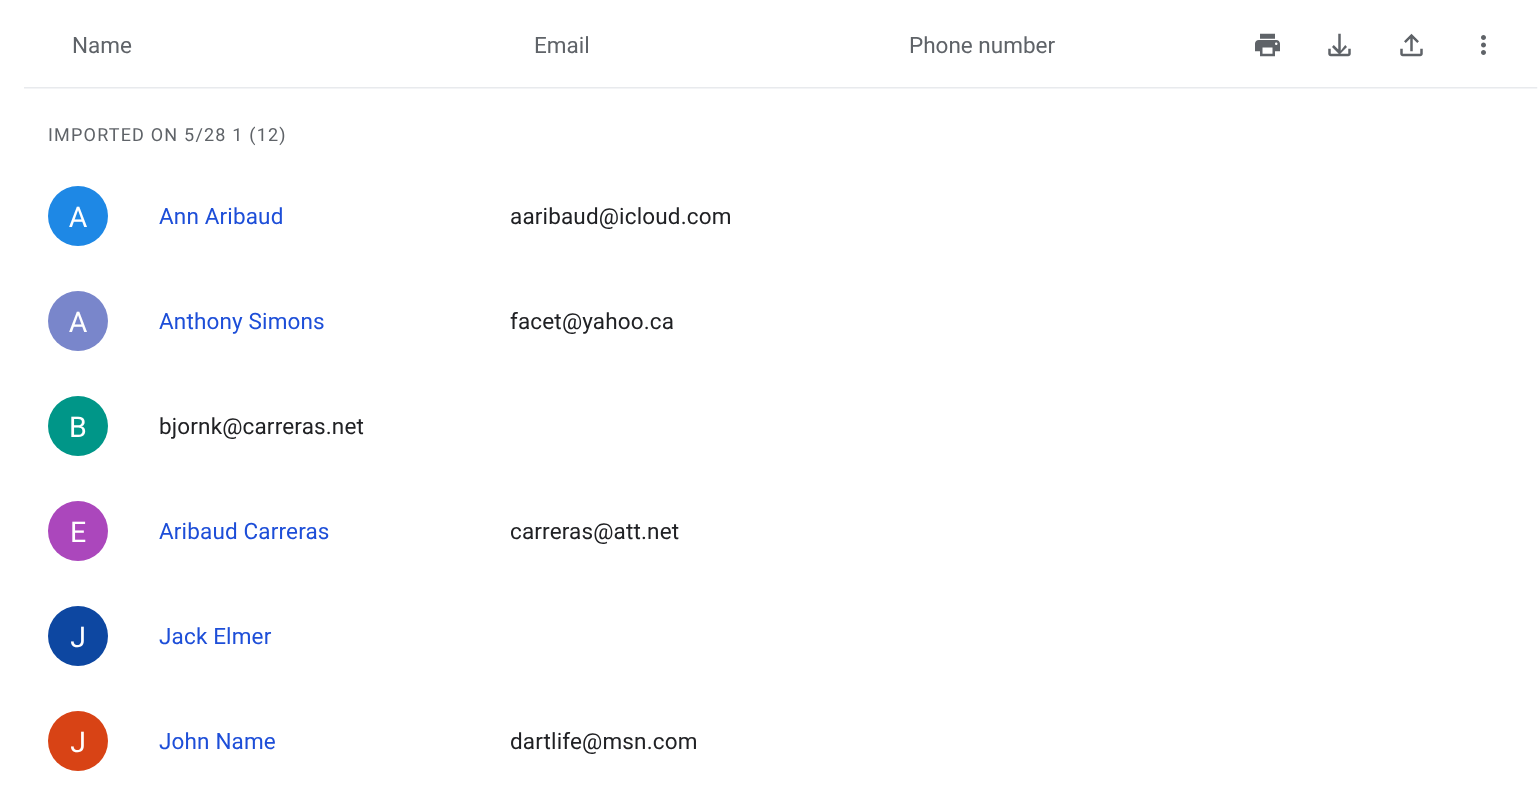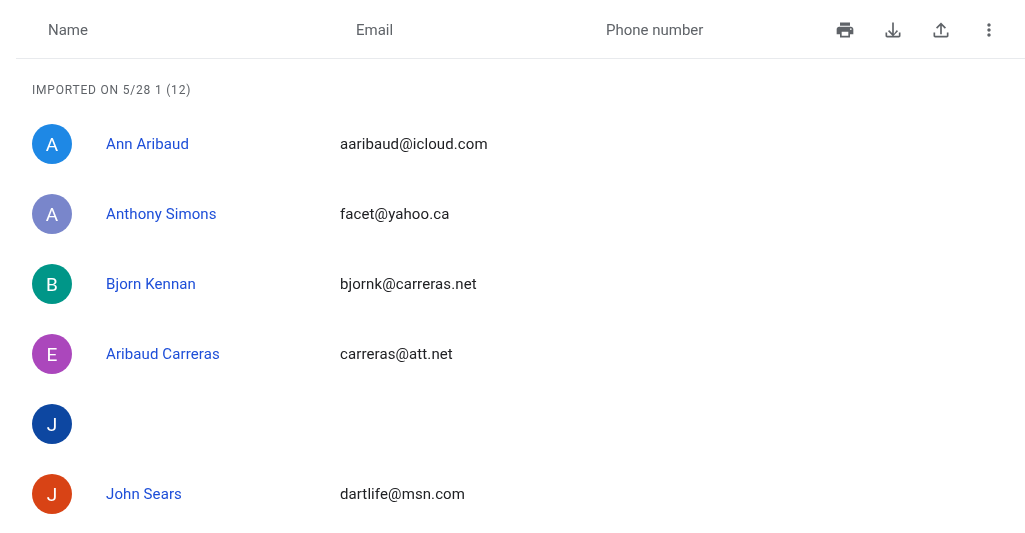--- a/index.html
+++ b/index.html
@@ -154,39 +154,39 @@
         <div class="avatar" style="background: rgb(121, 134, 203);">A</div>
       </div>
       <div class="contact-name">Anthony Simons</div>
       <div class="contact-email">facet@yahoo.ca</div>
       <div class="contact-phone"></div>
     </div>
     <div class="contact-row">
       <div class="avatar-wrap">
         <div class="avatar" style="background: rgb(0, 150, 136);">B</div>
       </div>
-      <div class="contact-name">Bjorn Kennan</div>
       <div class="contact-email">bjornk@carreras.net</div>
       <div class="contact-phone"></div>
     </div>
     <div class="contact-row">
       <div class="avatar-wrap">
         <div class="avatar" style="background: rgb(171, 71, 188);">E</div>
       </div>
       <div class="contact-name">Aribaud Carreras</div>
       <div class="contact-email">carreras@att.net</div>
       <div class="contact-phone"></div>
     </div>
     <div class="contact-row">
       <div class="avatar-wrap">
         <div class="avatar" style="background: rgb(13, 71, 161);">J</div>
       </div>
+      <div class="contact-name">Jack Elmer</div>
       <div class="contact-phone"></div>
     </div>
     <div class="contact-row">
       <div class="avatar-wrap">
         <div class="avatar" style="background: rgb(216, 67, 21);">J</div>
       </div>
-      <div class="contact-name">John Sears</div>
+      <div class="contact-name">John Name</div>
       <div class="contact-email">dartlife@msn.com</div>
       <div class="contact-phone"></div>
     </div>
   </div>
 
 </body></html>

